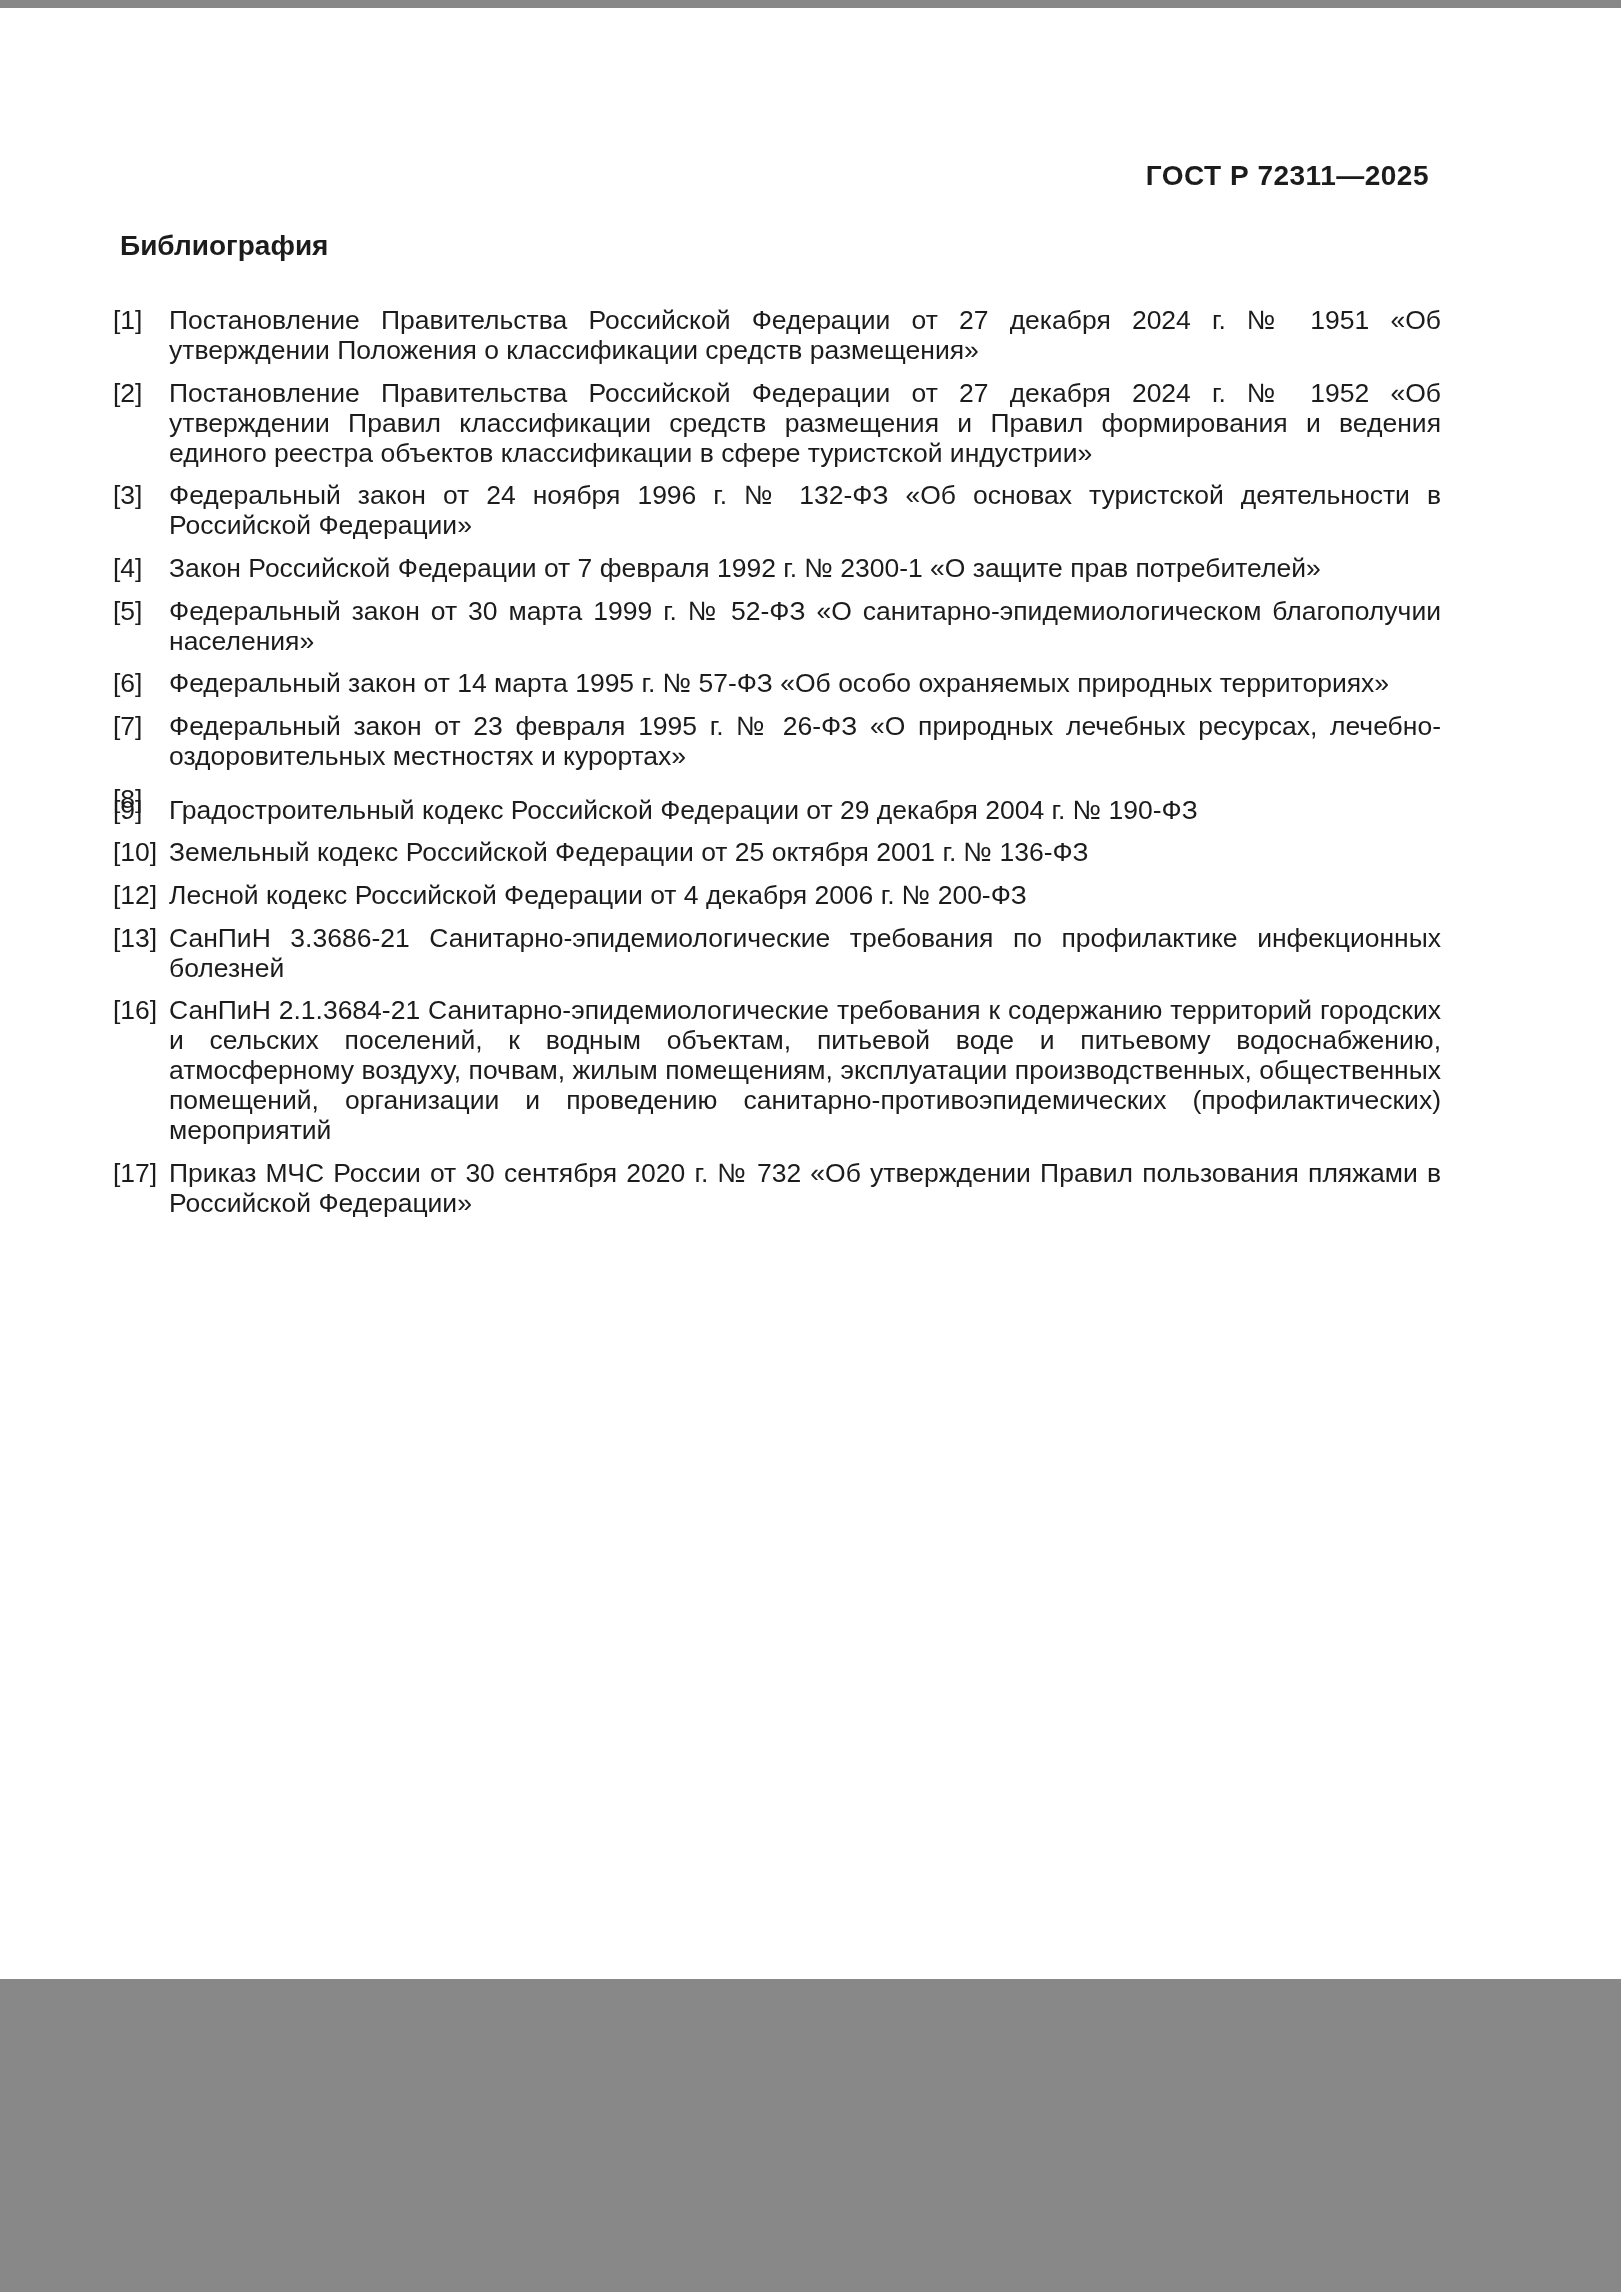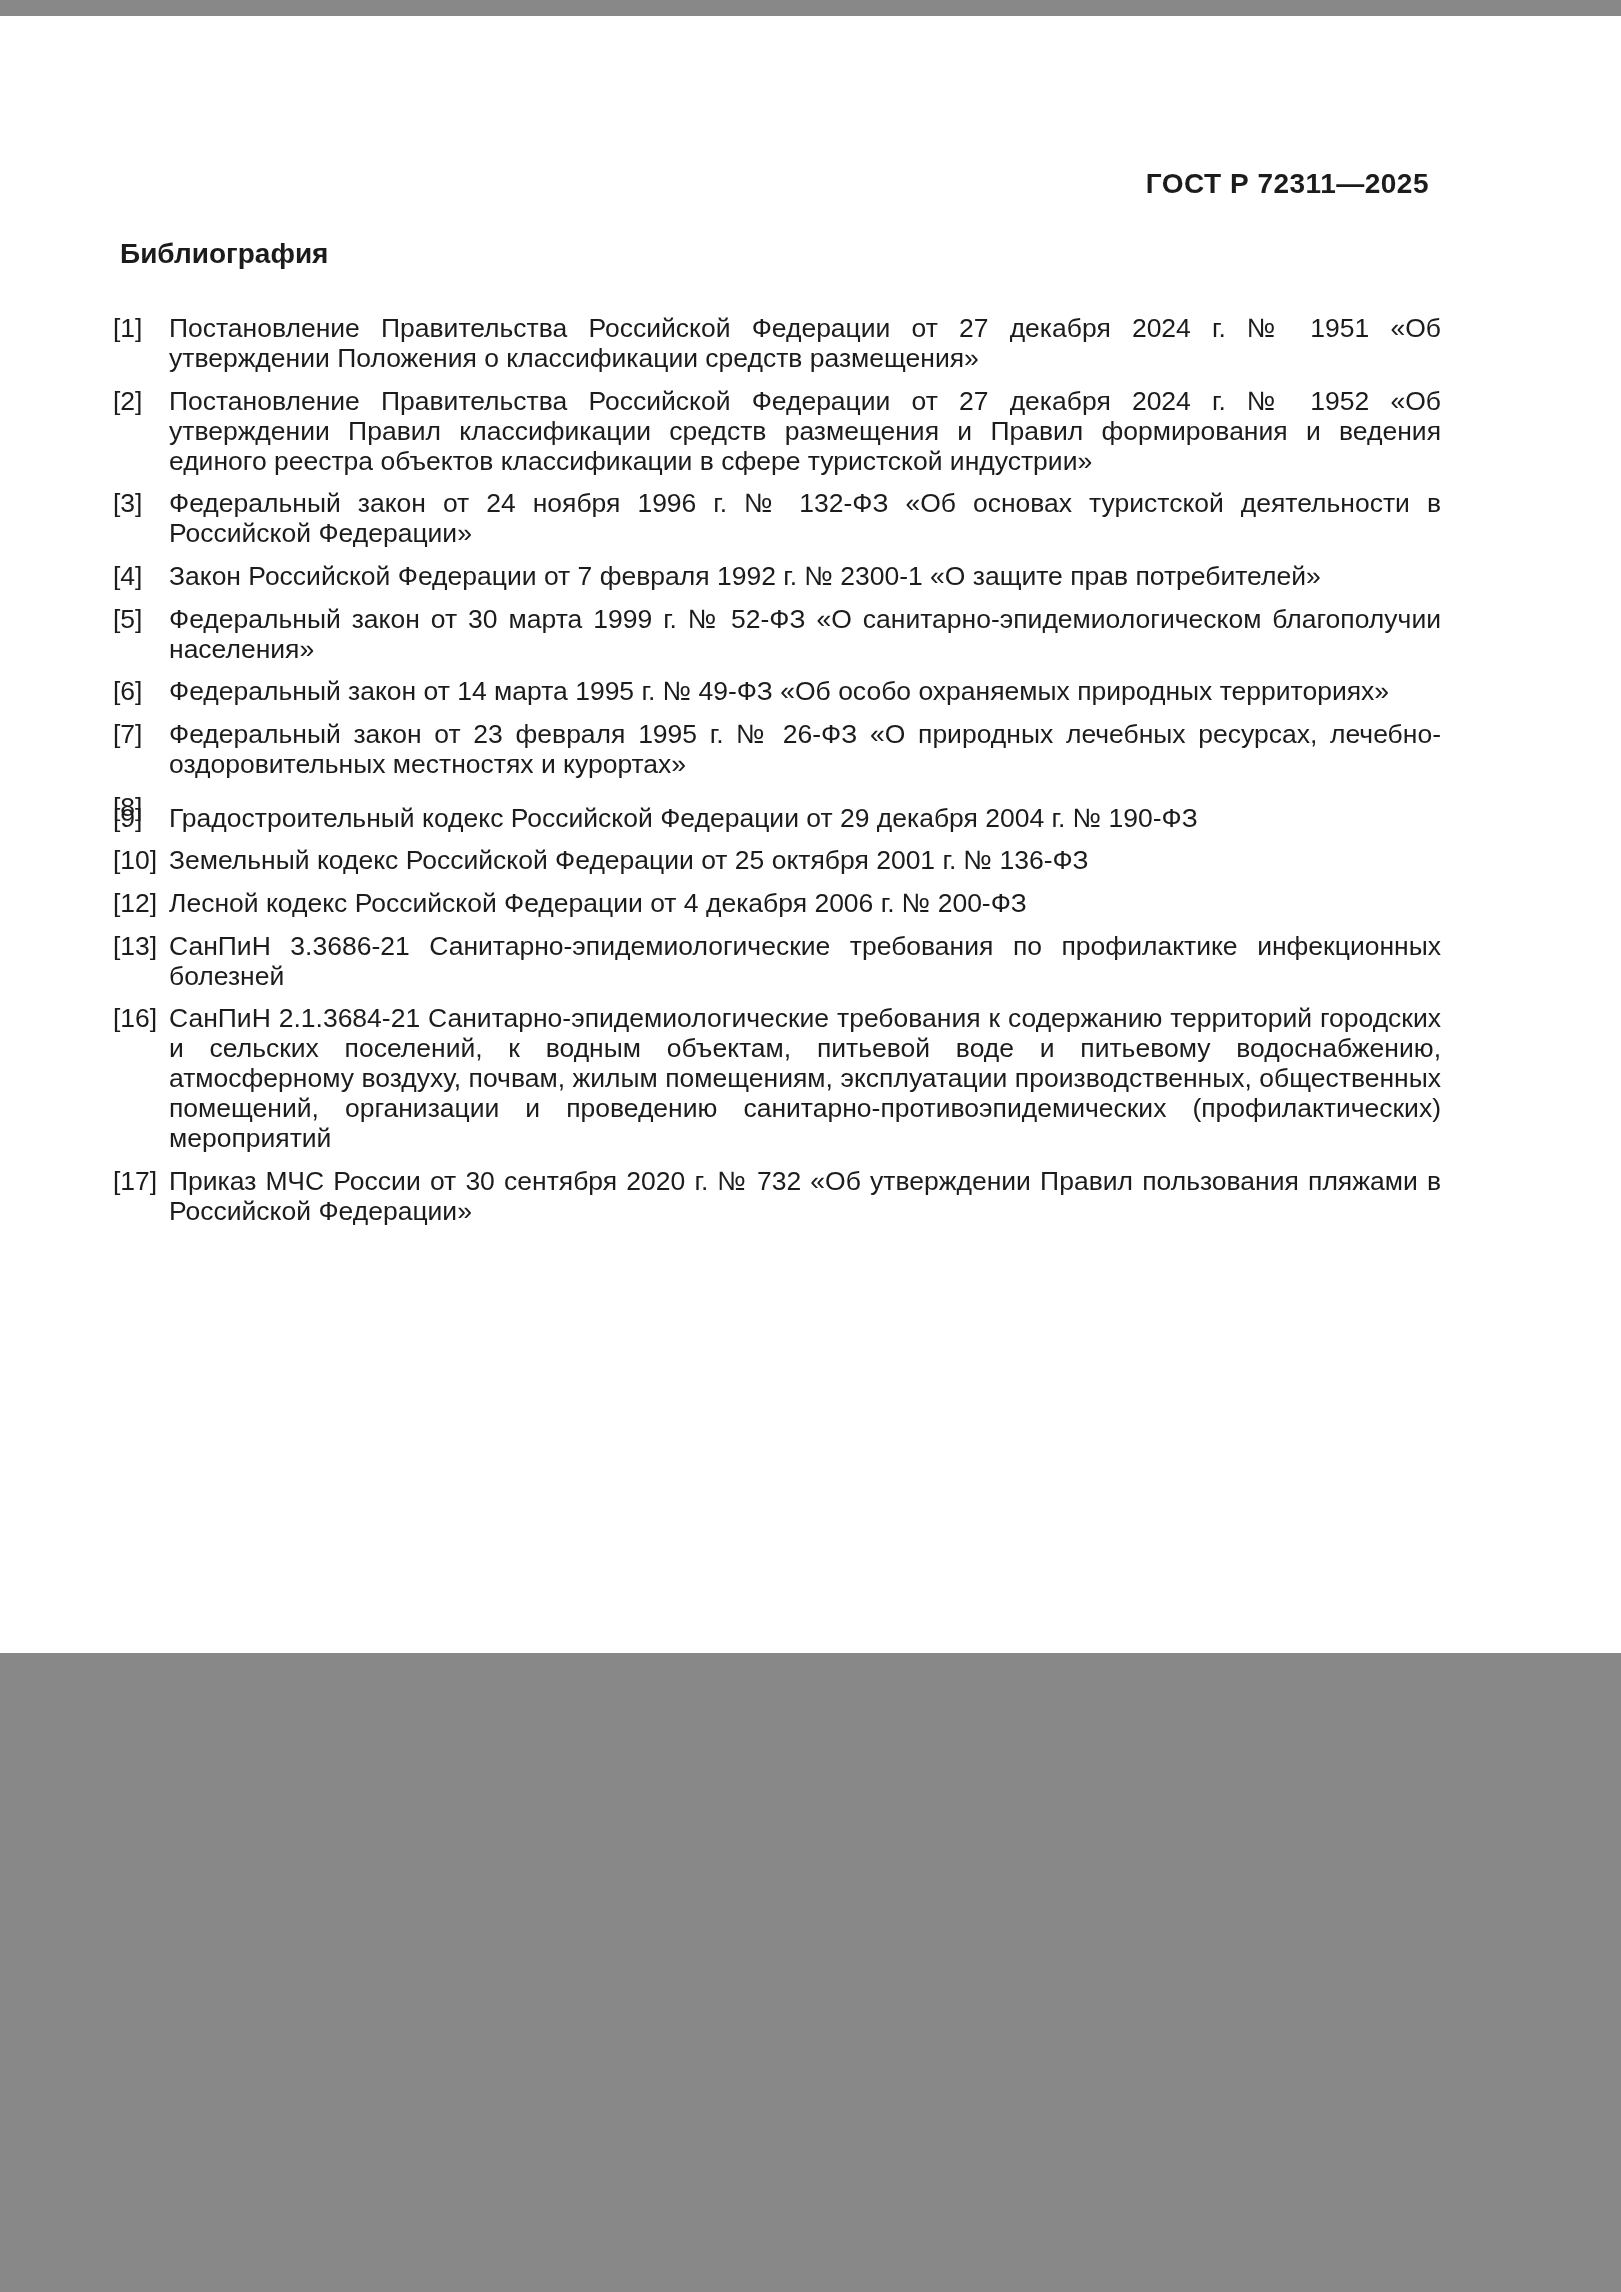--- a/index.html
+++ b/index.html
@@ -3,22 +3,22 @@
 <meta charset="utf-8">
 <style>
   html, body {
     margin: 0;
     padding: 0;
     background: #888;
   }
   .page {
     position: relative;
     width: 1621px;
-    height: 1637px;
-    margin: 16px auto;
+    height: 1971px;
+    margin: 8px auto;
     background: #ffffff;
     font-family: "Liberation Sans", sans-serif;
     color: #1c1c1c;
     overflow: hidden;
     text-decoration: underline;
   }
   .doc-header {
     position: absolute;
     top: 152px;
     left: 169px;
@@ -99,21 +99,21 @@
       <span class="txt">Закон Российской Федерации от 7 февраля 1992 г. № 2300-1 «О защите прав потребителей»</span>
     </div>
 
     <div class="entry">
       <span class="num">[5]</span>
       <span class="txt">Федеральный закон от 30 марта 1999 г. № 52-ФЗ «О санитарно-эпидемиологическом благополучии населения»</span>
     </div>
 
     <div class="entry">
       <span class="num">[6]</span>
-      <span class="txt">Федеральный закон от 14 марта 1995 г. № 49-ФЗ «Об особо охраняемых природных территориях»</span>
+      <span class="txt">Федеральный закон от 14 марта 1995 г. № 57-ФЗ «Об особо охраняемых природных территориях»</span>
     </div>
 
     <div class="entry">
       <span class="num">[7]</span>
       <span class="txt">Федеральный закон от 23 февраля 1995 г. № 26-ФЗ «О природных лечебных ресурсах, лечебно-оздоровительных местностях и курортах»</span>
     </div>
 
     <div class="entry">
       <span class="num">[8]</span>
     </div>

